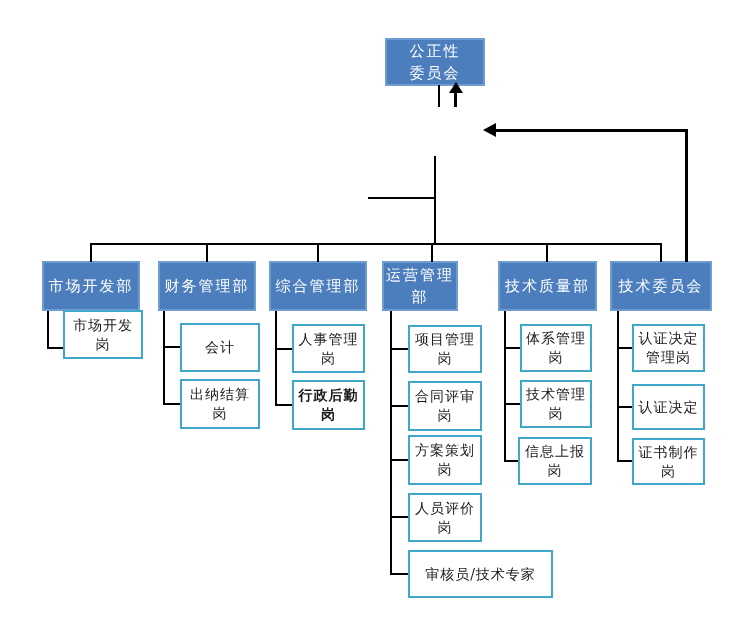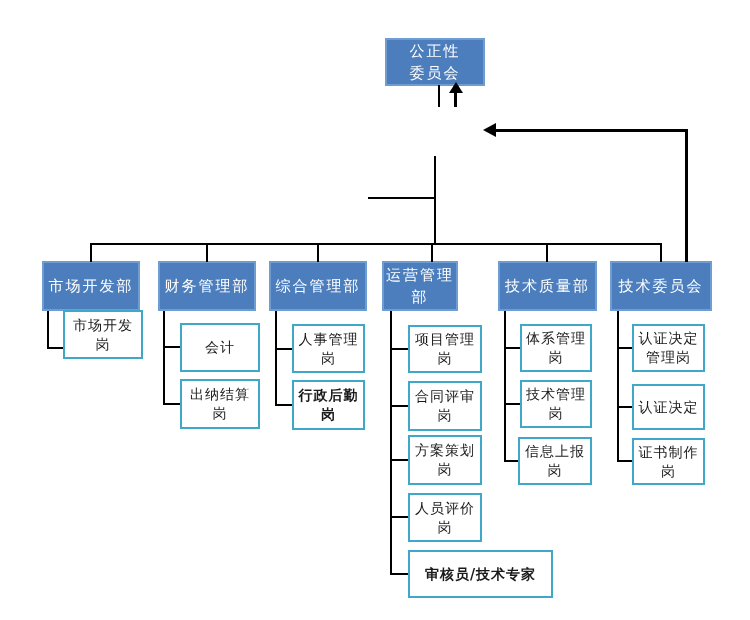--- a/index.html
+++ b/index.html
@@ -114,21 +114,21 @@
       <span class="label-line">岗</span>
     </div>
     <div class="node secondary" style="left: 408px; top: 435px; width: 74px; height: 50px;">
       <span class="label-line">方案策划</span>
       <span class="label-line">岗</span>
     </div>
     <div class="node secondary" style="left: 408px; top: 493px; width: 74px; height: 49px;">
       <span class="label-line">人员评价</span>
       <span class="label-line">岗</span>
     </div>
-    <div class="node secondary" style="left: 408px; top: 550px; width: 145px; height: 48px; font-weight: bold;">
+    <div class="node secondary" style="left: 408px; top: 550px; width: 145px; height: 48px;">
       <span class="label-line">审核员/技术专家</span>
     </div>
     <div class="node secondary" style="left: 520px; top: 324px; width: 72px; height: 48px;">
       <span class="label-line">体系管理</span>
       <span class="label-line">岗</span>
     </div>
     <div class="node secondary" style="left: 520px; top: 380px; width: 72px; height: 48px;">
       <span class="label-line">技术管理</span>
       <span class="label-line">岗</span>
     </div>

